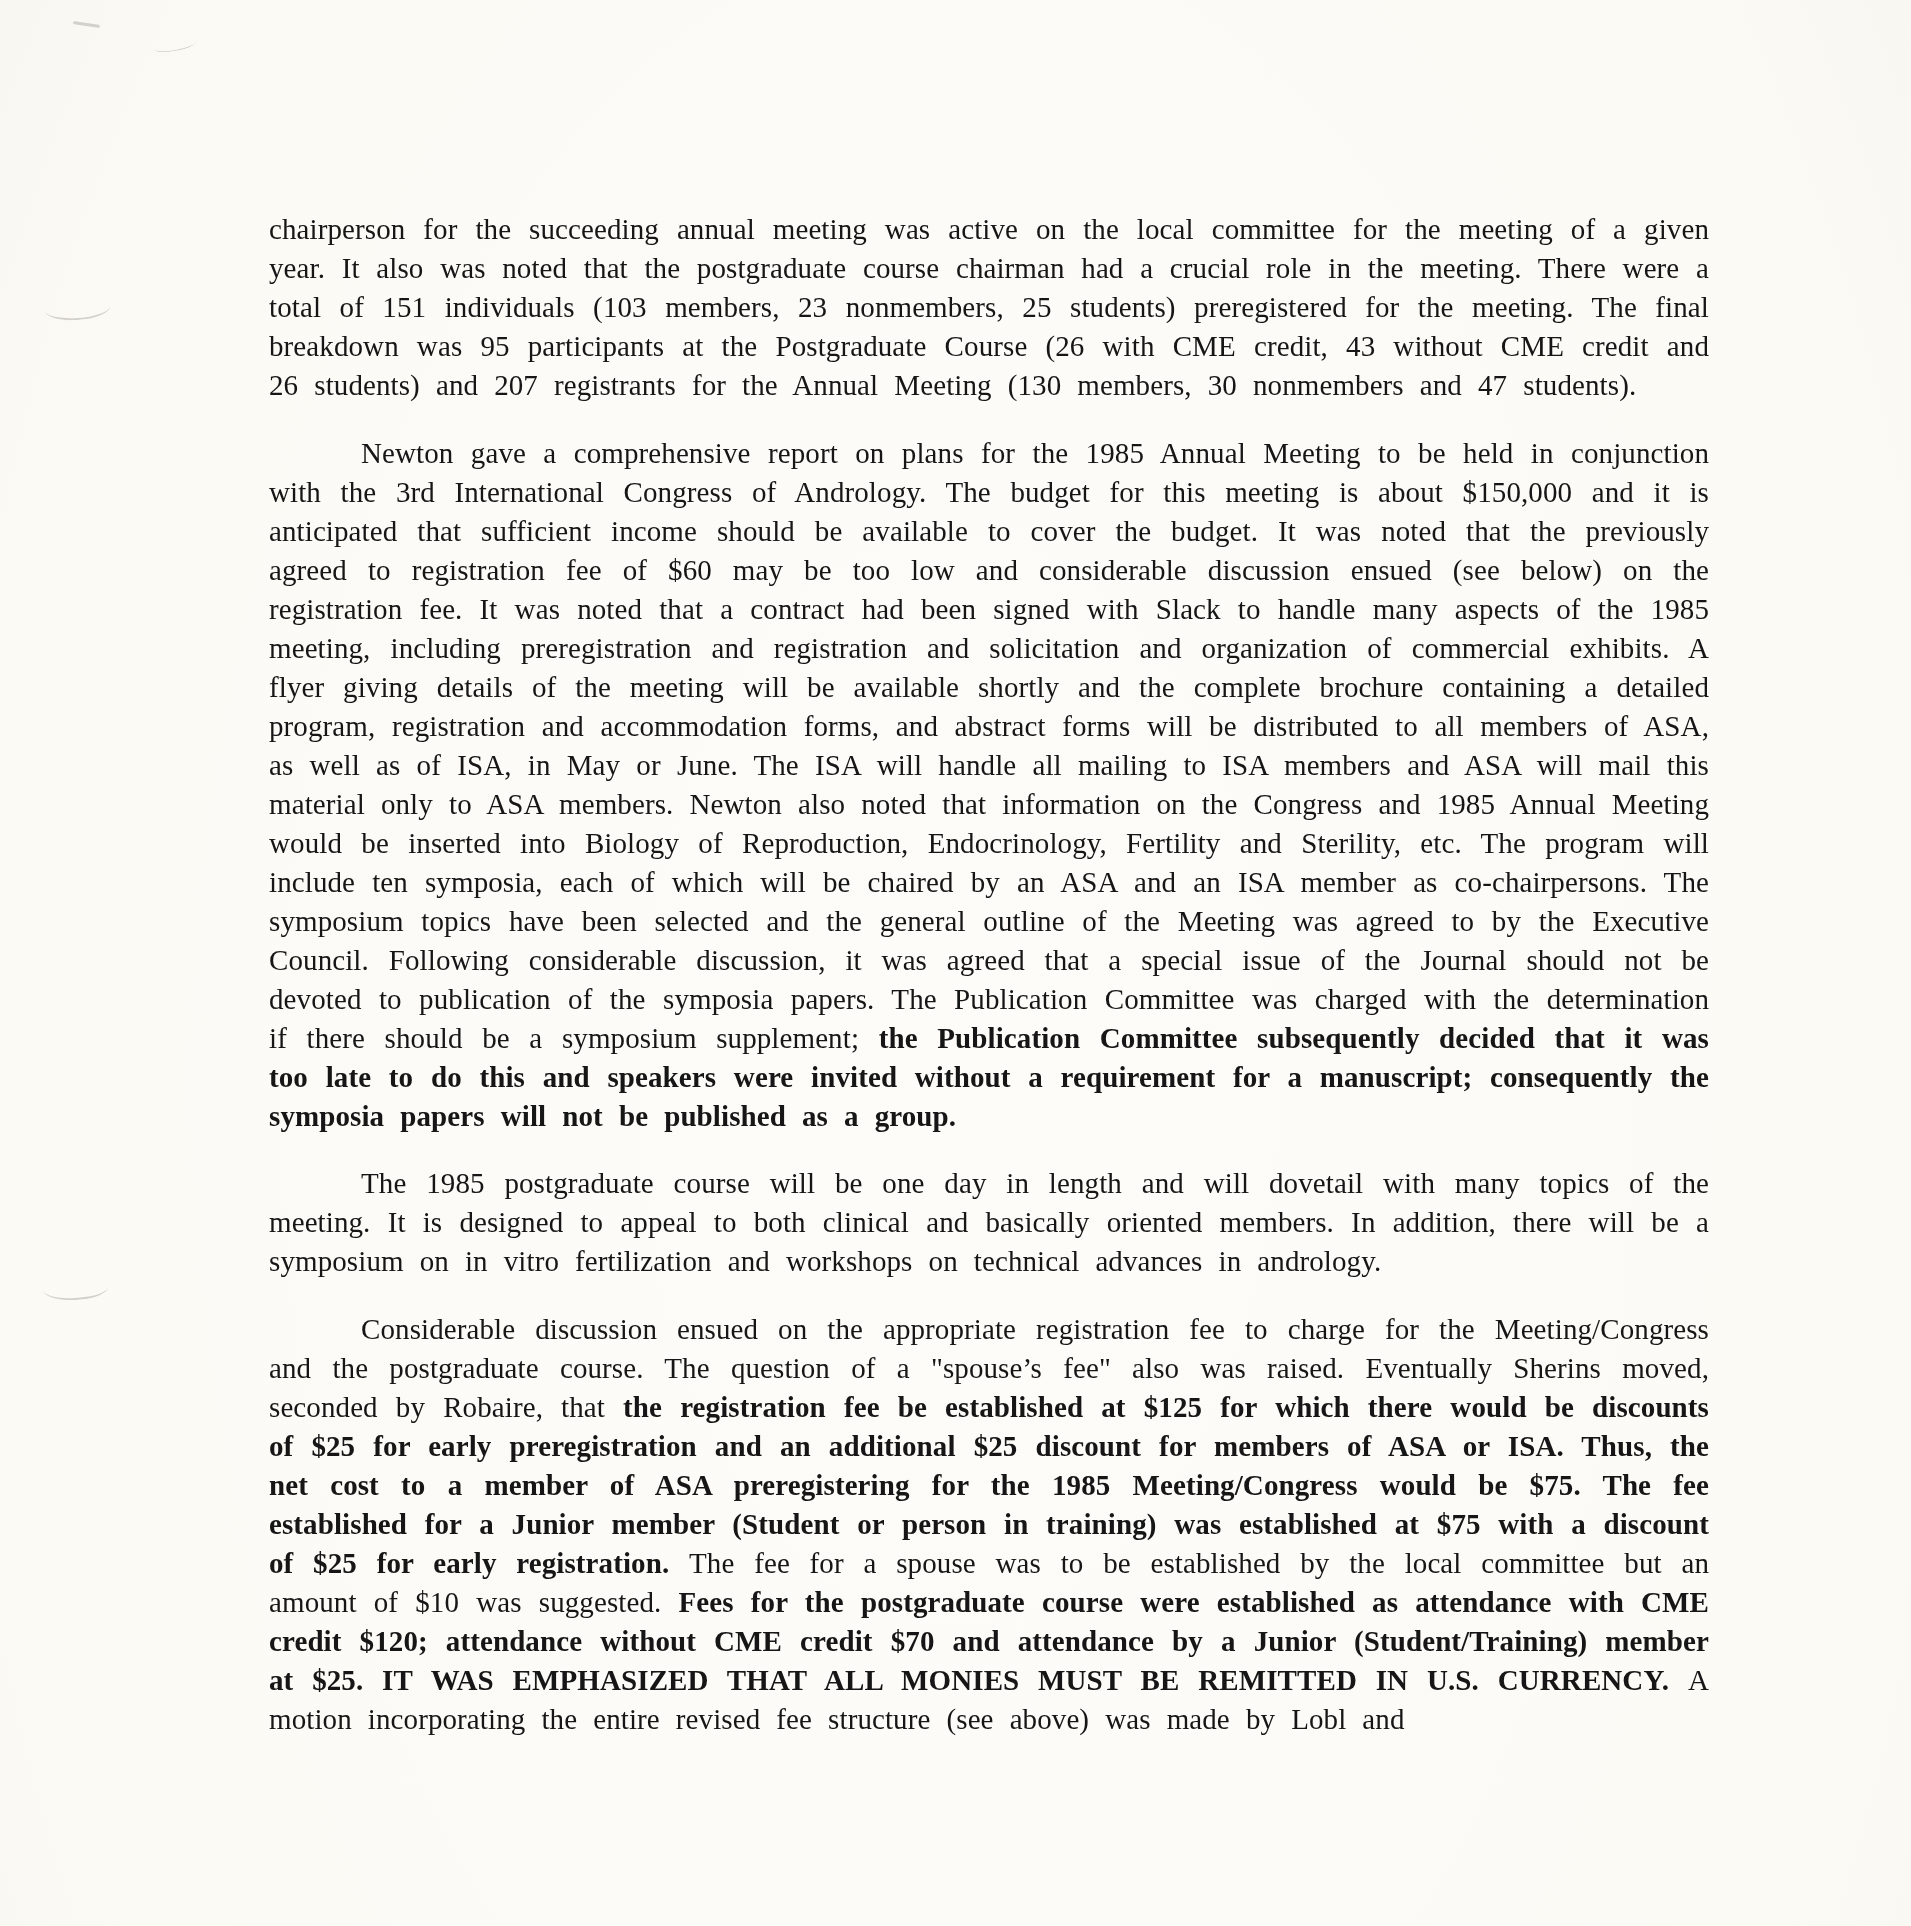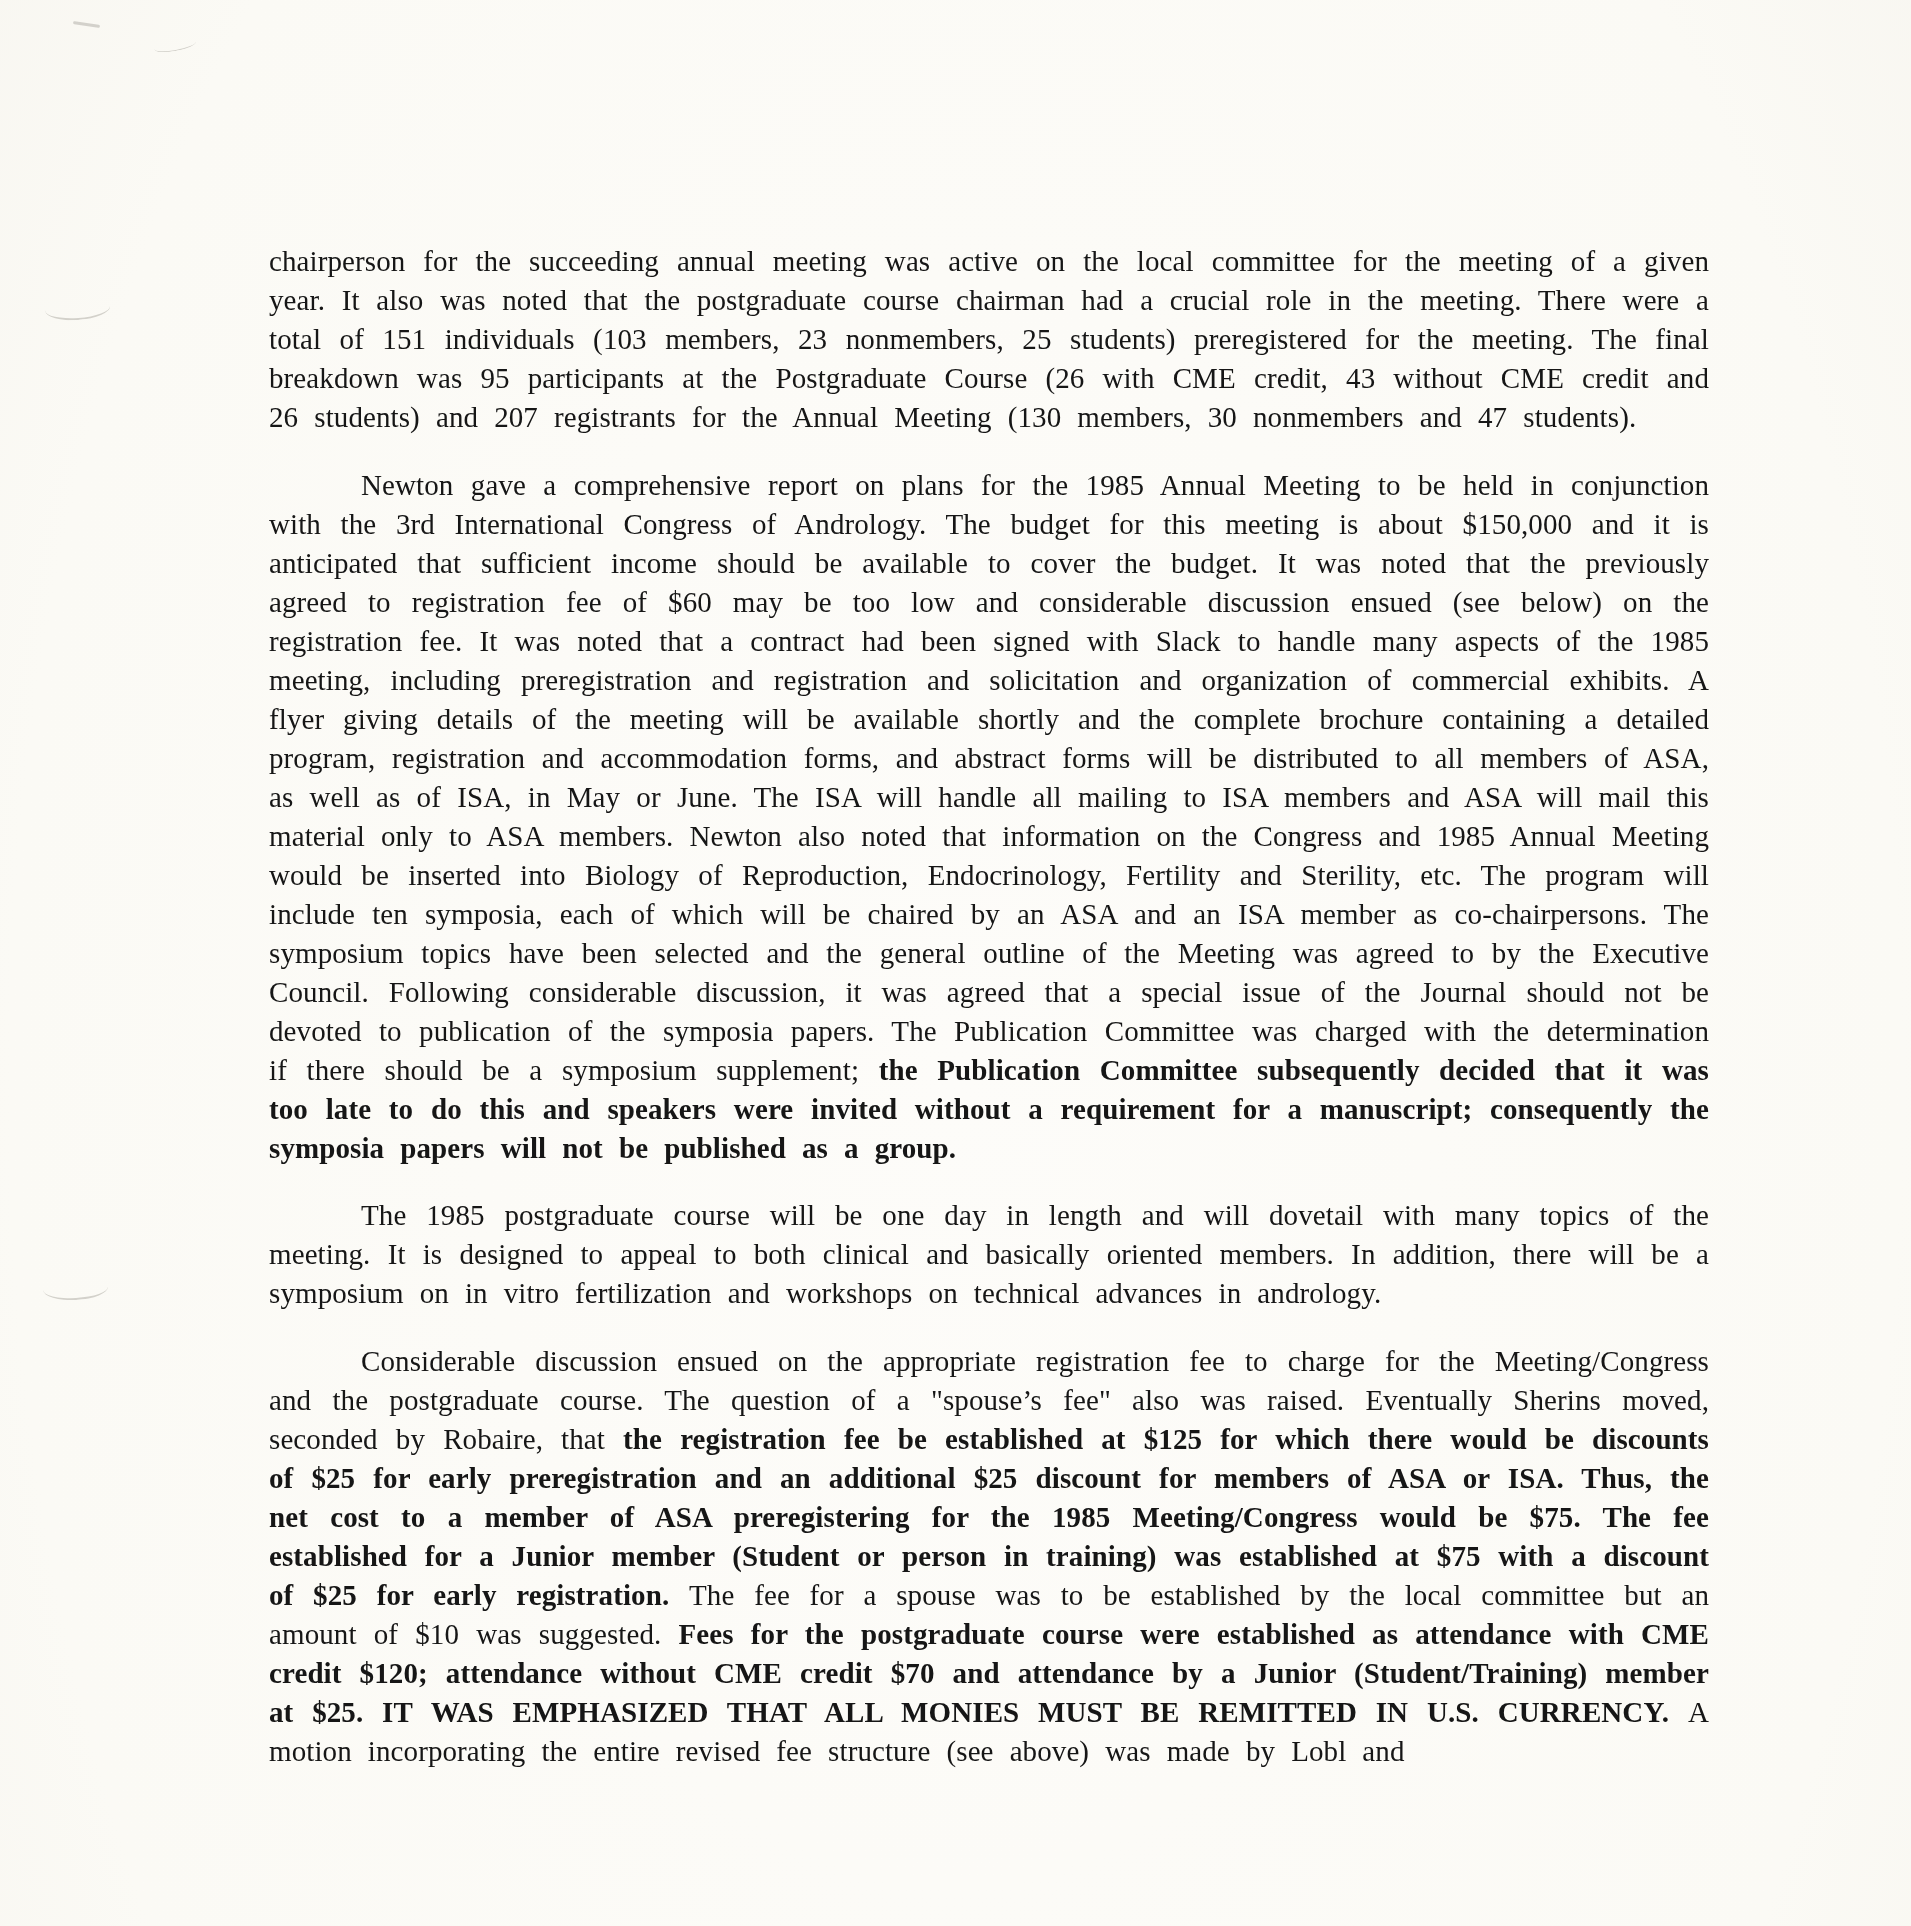--- a/index.html
+++ b/index.html
@@ -26,21 +26,20 @@
     position: absolute;
     left: 269px;
     top: 210px;
     width: 1440px;
     font-size: 29px;
     line-height: 39px;
     text-align: justify;
     text-justify: inter-word;
     word-spacing: 0.30em;
     letter-spacing: 0.1px;
-    margin-top: 32px;
   }
   .para {
     margin: 0 0 28.5px 0;
   }
   .para.indent {
     text-indent: 92px;
   }
   .seg {
     font-weight: normal;
   }

